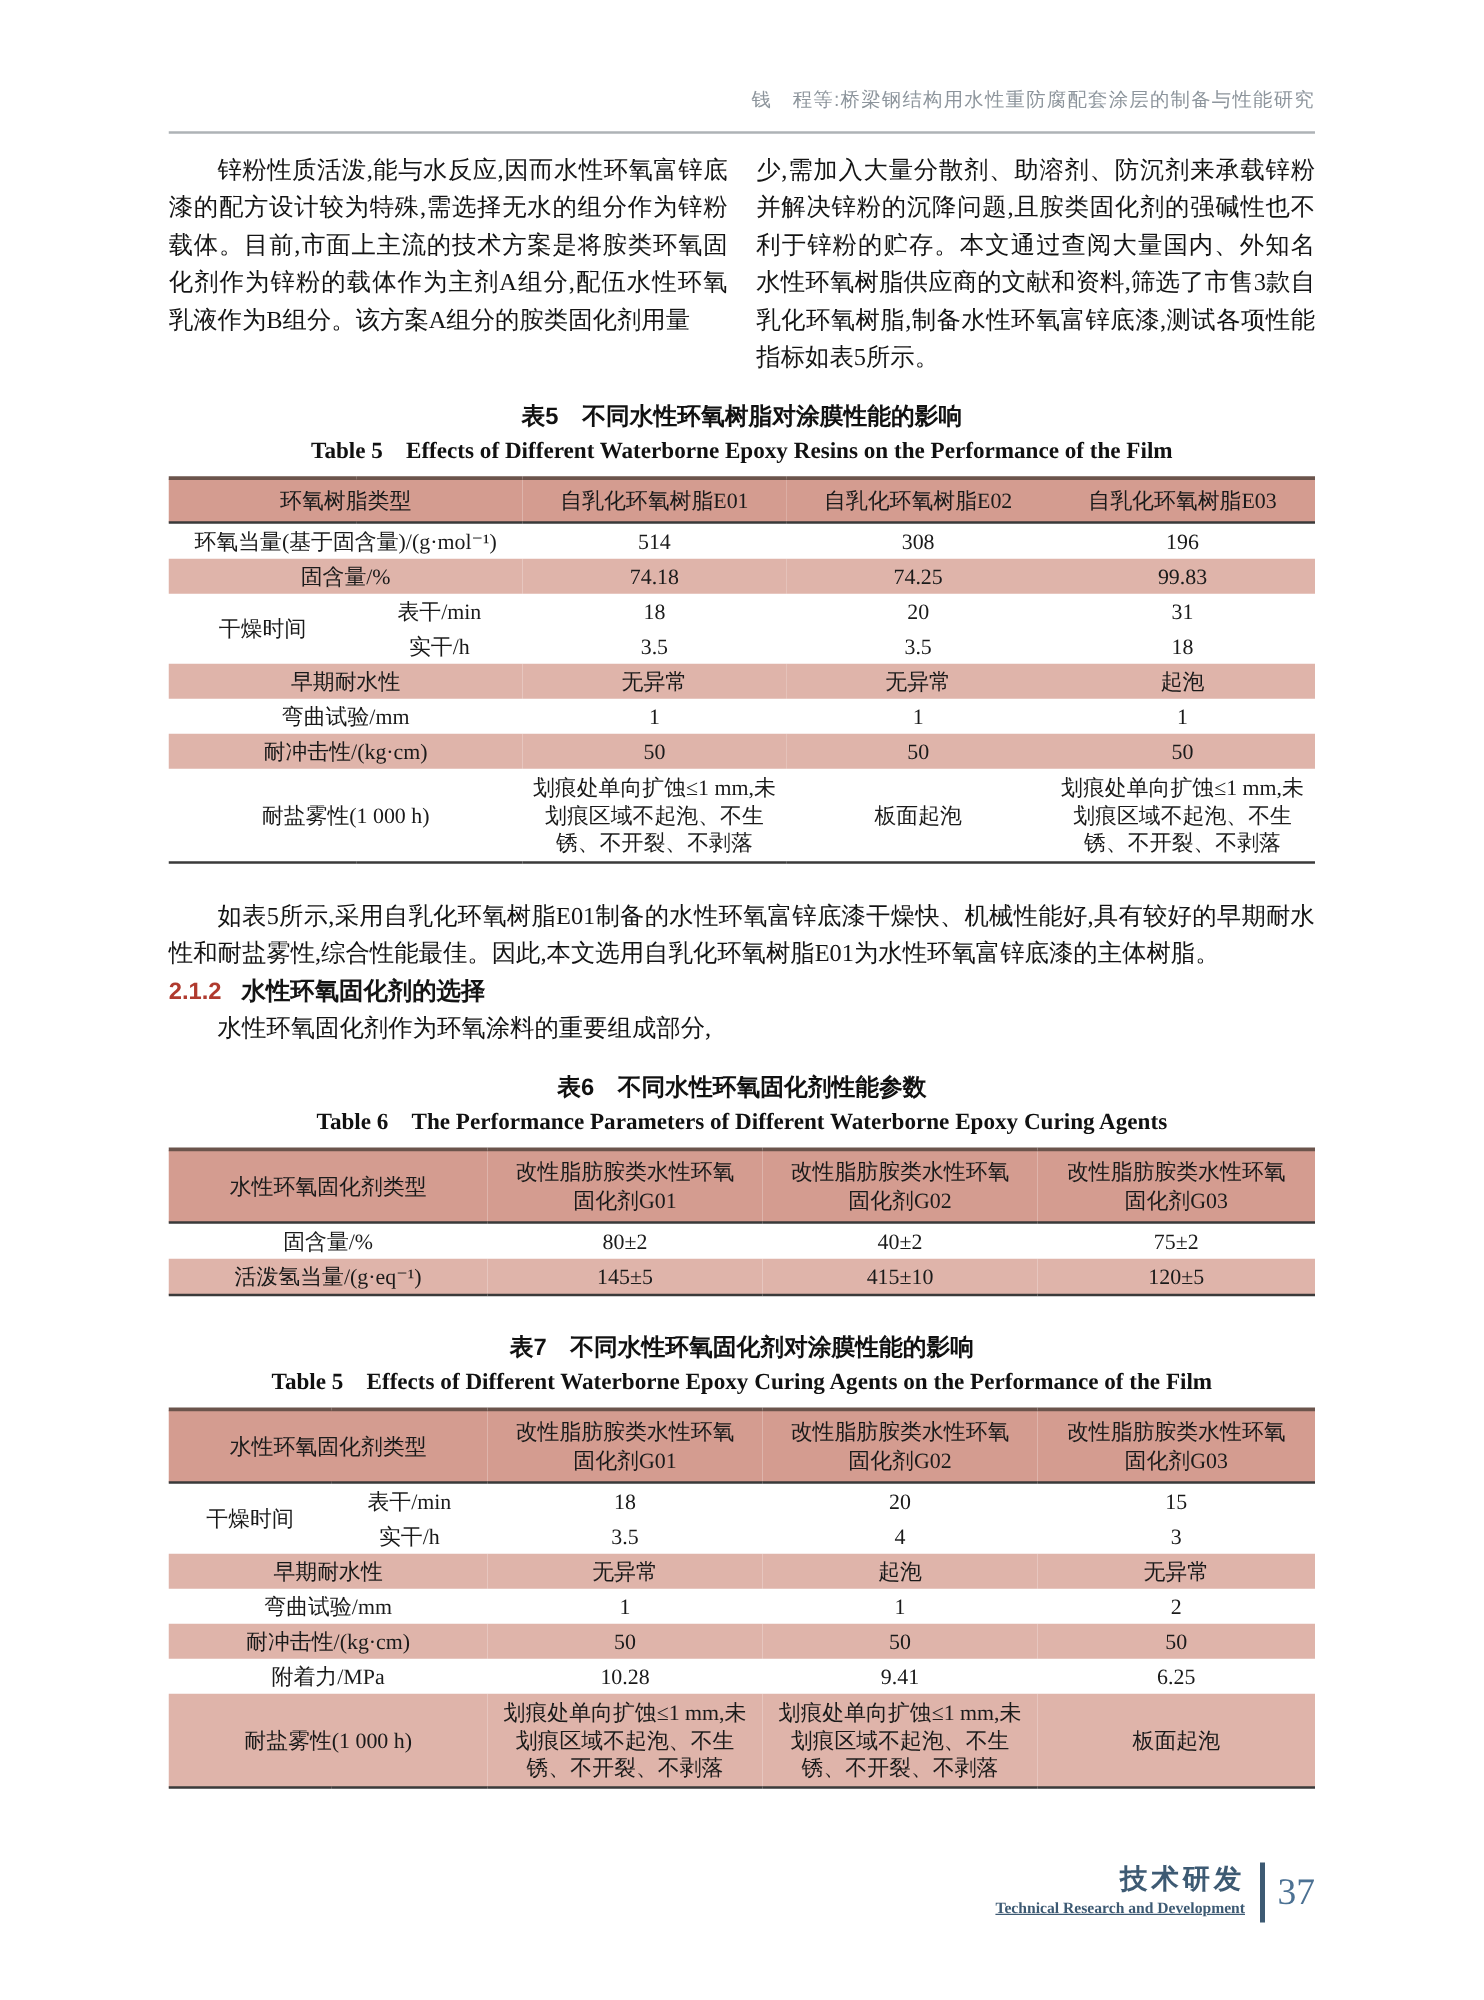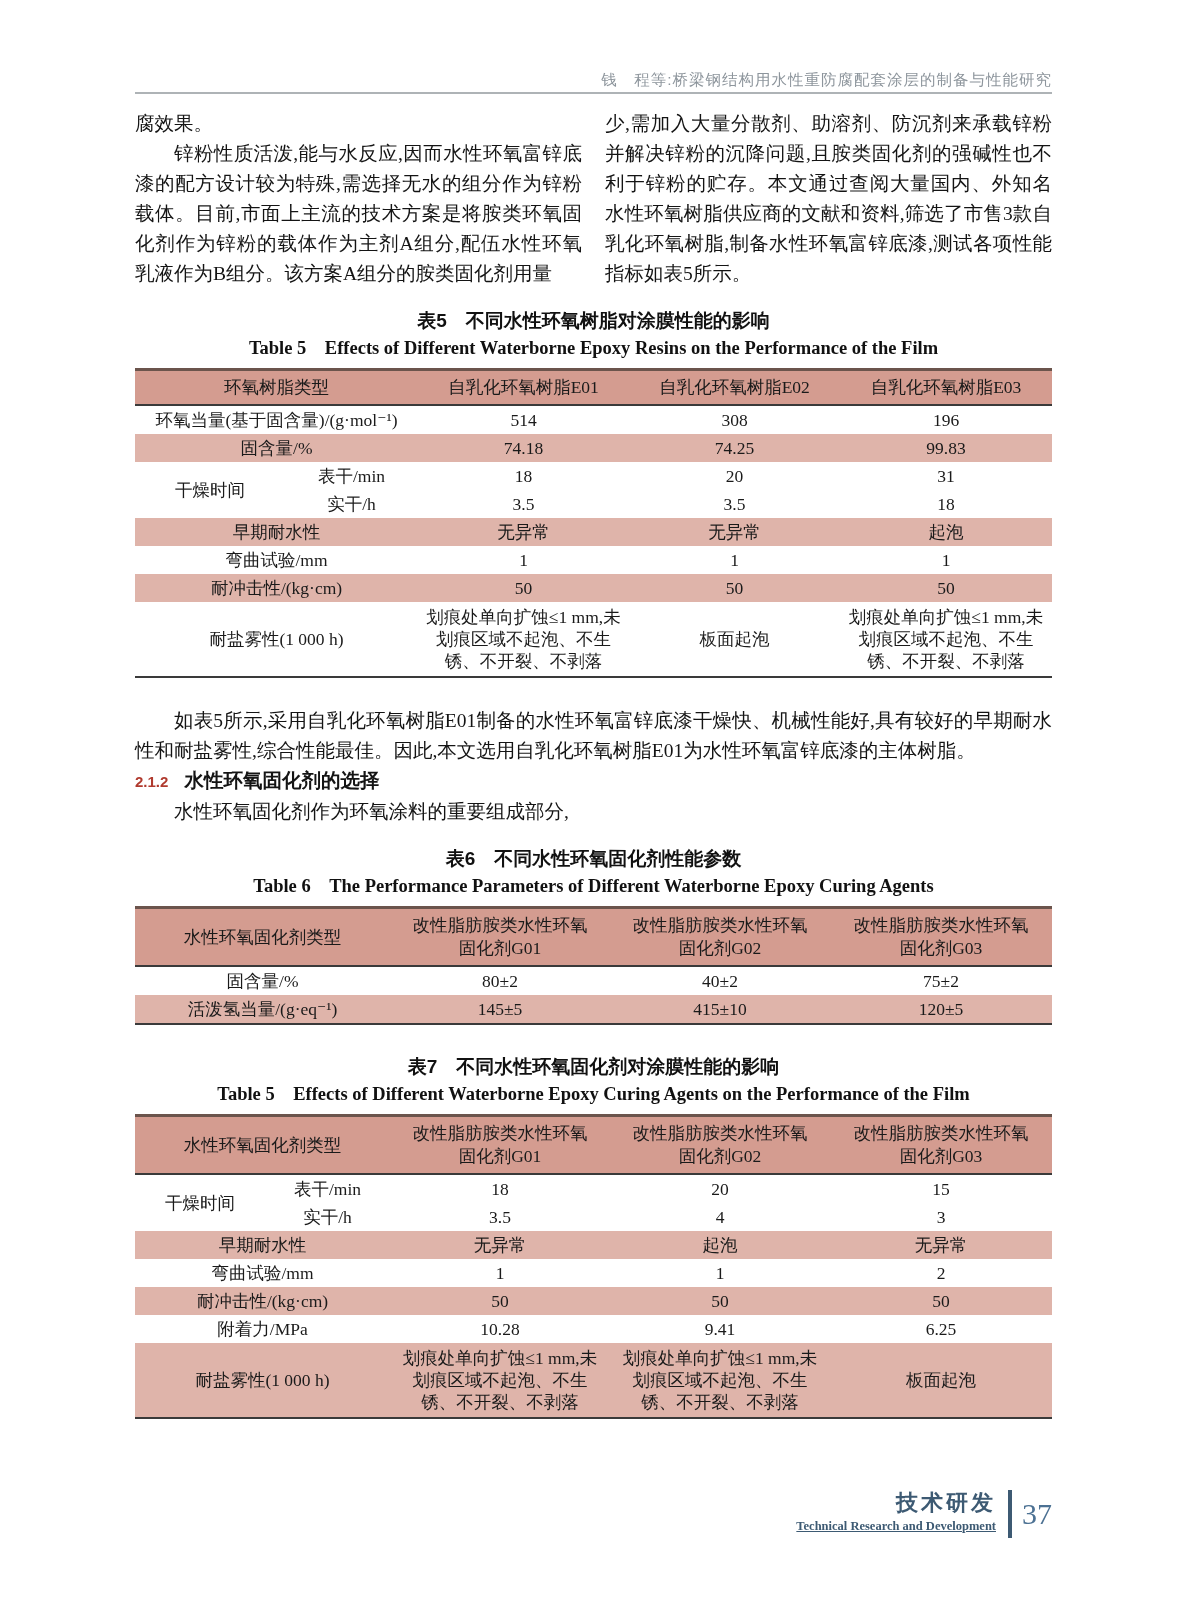--- a/index.html
+++ b/index.html
@@ -16,33 +16,33 @@
     padding:70px 135px 0 135px;
     overflow:hidden;
   }
   
   .running-head {
     text-align:right;
     font-family:"Liberation Sans","DejaVu Sans",sans-serif;
     font-size:15.5px;
     color:#8d959c;
     letter-spacing:1px;
-    padding-bottom:1px;
+    padding-bottom:14px;
     border-bottom:2px solid #aeb3b6;
   }
   
   .two-col { display:flex; gap:23px; margin-top:15px; }
   .col { flex:1; font-size:19.5px; line-height:30px; text-align:justify; color:#141414; }
   .col p.indent { text-indent:2em; }
   .col p.noindent { text-indent:0; }
   .sec-heading { display:flex; align-items:baseline; line-height:30px; }
   .sec-num {
     color:#b03a2e;
     font-family:"Liberation Sans","DejaVu Sans",sans-serif;
-    font-weight:bold; font-size:15px;
+    font-weight:bold; font-size:19px;
     margin-right:16px;
   }
   .sec-title { font-weight:bold; font-size:19.5px; }
   
   .cap-cn {
     text-align:center; font-weight:bold; font-size:19px;
     font-family:"Liberation Sans","DejaVu Sans",sans-serif;
     margin-top:20px; line-height:24px; color:#111;
   }
   .cap-en {
@@ -91,21 +91,20 @@
 <body>
 
 <div class="page">
 
   <div class="running-head">
     <span>钱　程等:桥梁钢结构用水性重防腐配套涂层的制备与性能研究</span>
   </div>
 
   <div class="two-col">
     <div class="col">
-      <p class="noindent">腐效果。</p>
       <p class="indent">锌粉性质活泼,能与水反应,因而水性环氧富锌底漆的配方设计较为特殊,需选择无水的组分作为锌粉载体。目前,市面上主流的技术方案是将胺类环氧固化剂作为锌粉的载体作为主剂A组分,配伍水性环氧乳液作为B组分。该方案A组分的胺类固化剂用量</p>
     </div>
     <div class="col">
       <p class="noindent">少,需加入大量分散剂、助溶剂、防沉剂来承载锌粉并解决锌粉的沉降问题,且胺类固化剂的强碱性也不利于锌粉的贮存。本文通过查阅大量国内、外知名水性环氧树脂供应商的文献和资料,筛选了市售3款自乳化环氧树脂,制备水性环氧富锌底漆,测试各项性能指标如表5所示。</p>
     </div>
   </div>
 
   <div>
     <div class="cap-cn">表5　不同水性环氧树脂对涂膜性能的影响</div>
     <div class="cap-en">Table 5　Effects of Different Waterborne Epoxy Resins on the Performance of the Film</div>

